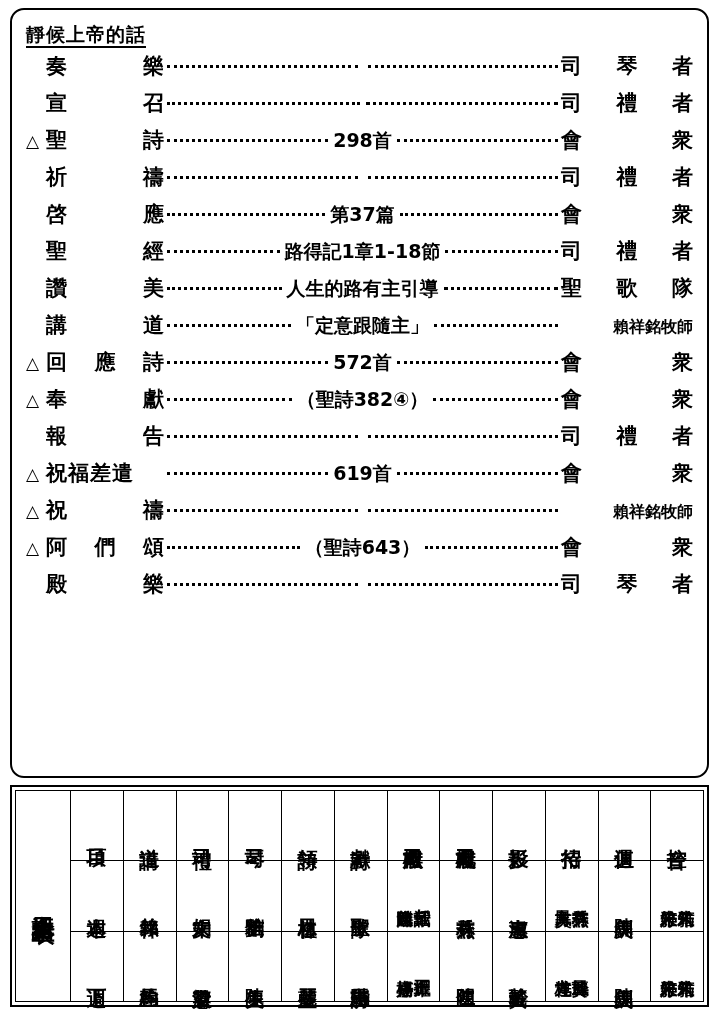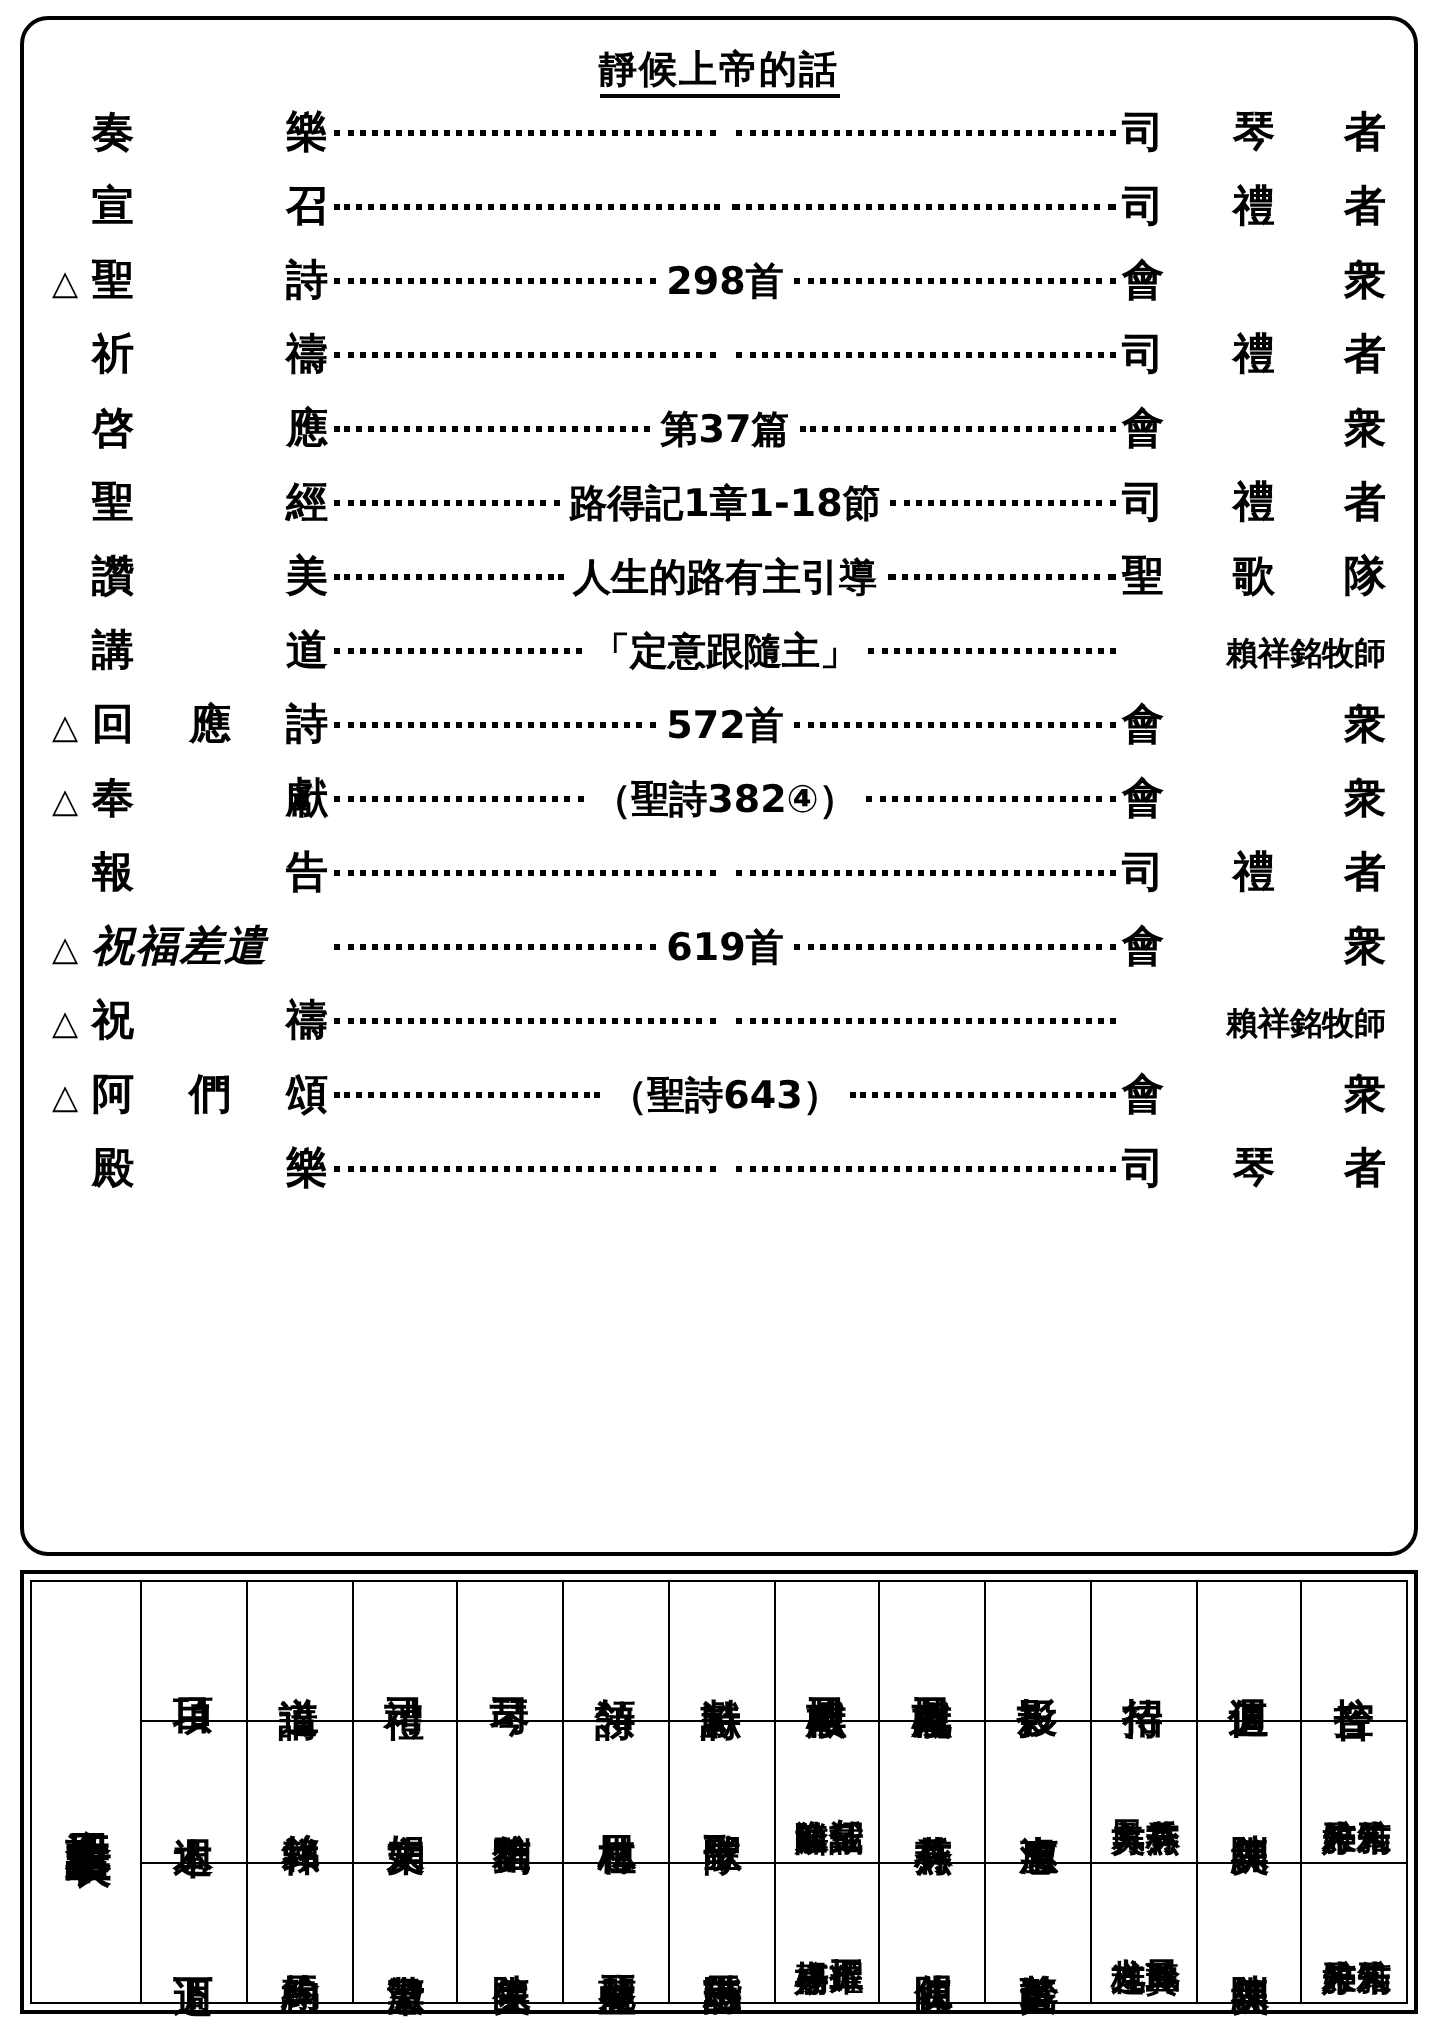--- a/index.html
+++ b/index.html
@@ -53,21 +53,20 @@
     flex: 1;
     text-align: center;
   }
   .head-date {
     font-size: 20px;
     font-weight: bold;
     white-space: nowrap;
   }
 
   .section-title {
-    text-align: center;
     font-size: 19px;
     font-weight: bold;
     margin: 6px 0 4px 0;
     letter-spacing: 1px;
   }
   .section-title span {
     border-bottom: 2px solid #000;
     padding-bottom: 1px;
   }
 
@@ -91,21 +90,20 @@
     display: flex;
     justify-content: space-between;
     letter-spacing: 0;
     white-space: nowrap;
   }
   .r-item-plain {
     width: 118px;
     flex: none;
     white-space: nowrap;
     letter-spacing: 1px;
-    font-style: italic;
   }
   .dots {
     flex: 1 1 auto;
     min-width: 8px;
     align-self: center;
     border-bottom: 3px dotted #000;
     margin: 0 3px;
     position: relative;
     top: -4px;
   }

